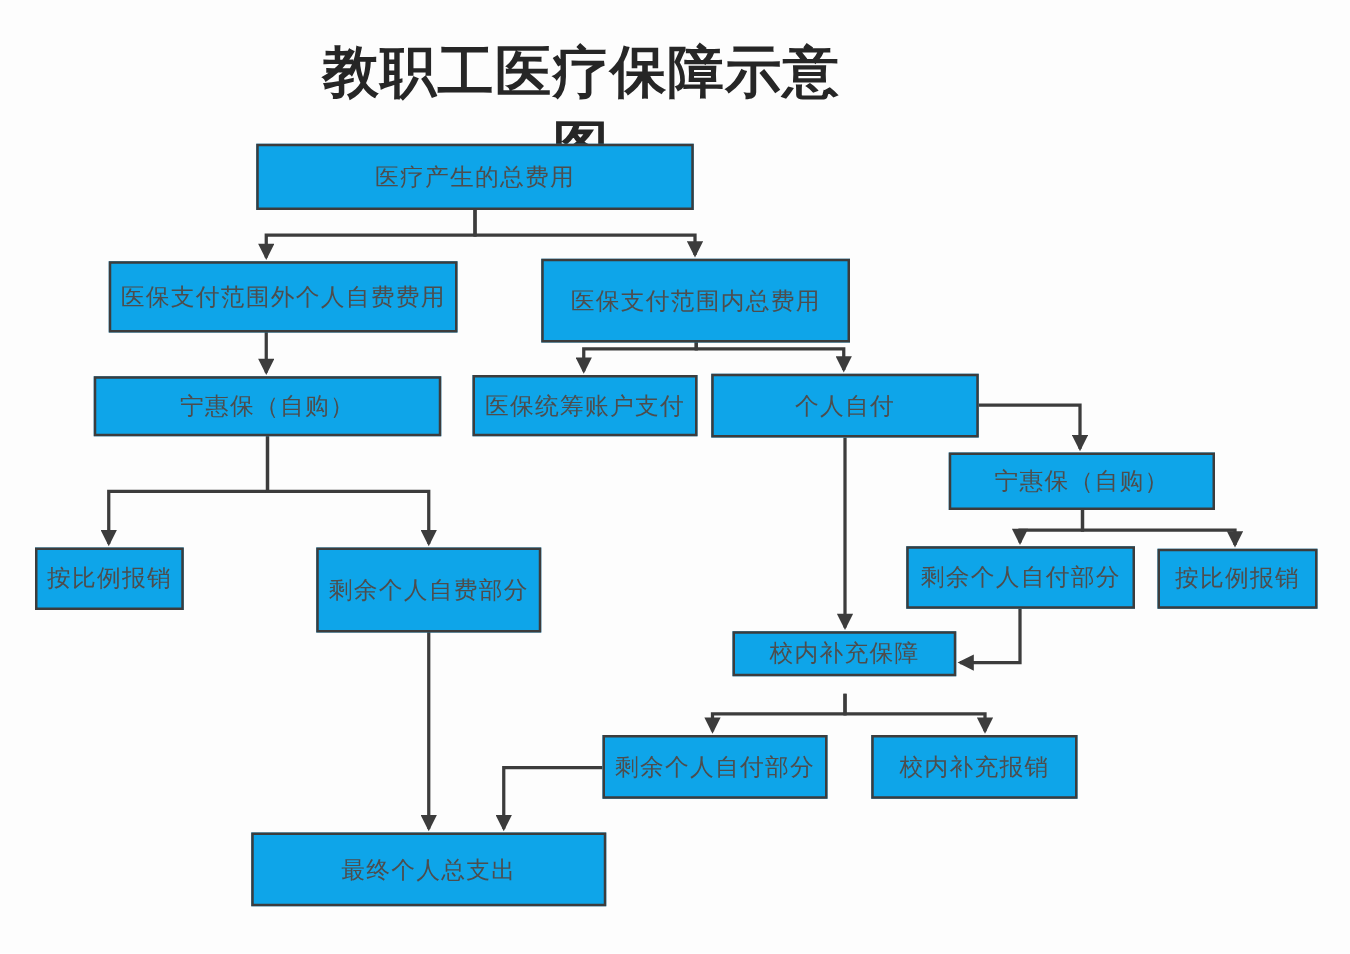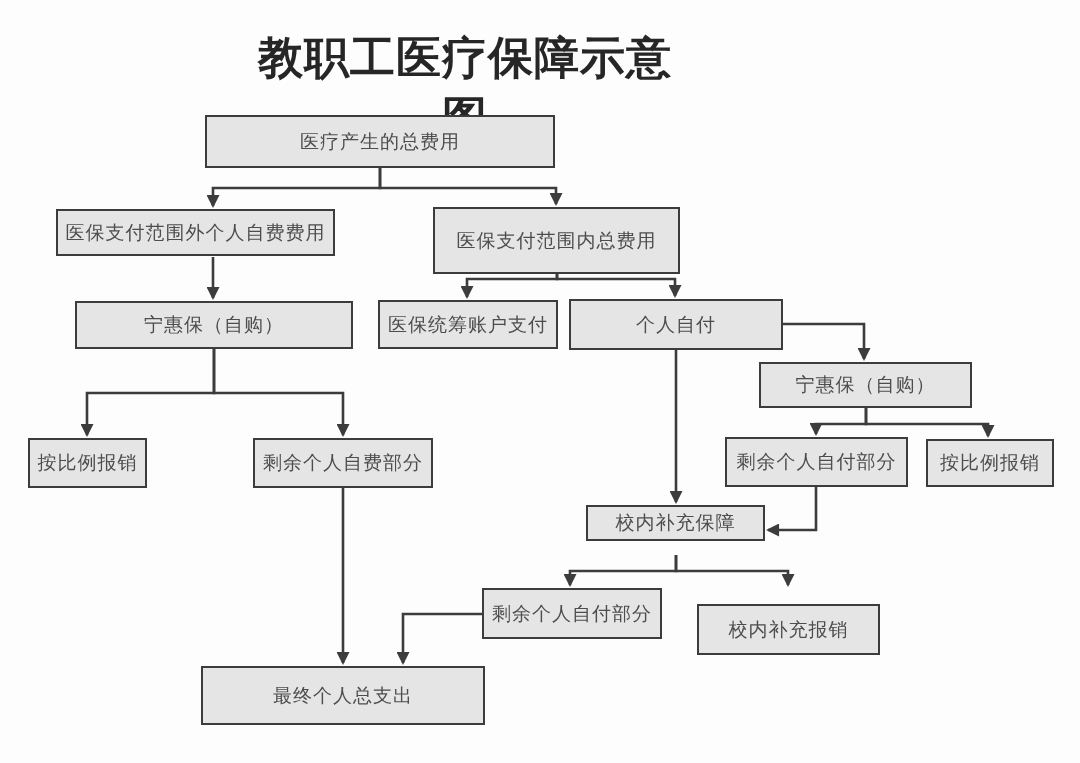--- a/index.html
+++ b/index.html
@@ -25,21 +25,21 @@
   }
   .edge-layer polyline{
     fill:none;
     stroke:#3c3c3c;
     stroke-width:2.6;
   }
   .node{
     position:absolute;
     box-sizing:border-box;
     border:2px solid #3c3c3c;
-    background:#e5e5e5;
+    background:#0ea5e9;
     display:flex;
     align-items:center;
     justify-content:center;
     font-size:19px;
     color:#4d4d4d;
     letter-spacing:1px;
     white-space:nowrap;
   }
 </style>
 </head>
@@ -80,21 +80,21 @@
     <polyline points="676,555 676,571 788,571 788,585" marker-end="url(#arrow)"></polyline>
 
     <polyline points="343,488 343,663" marker-end="url(#arrow)"></polyline>
     <polyline points="482,614 403,614 403,663" marker-end="url(#arrow)"></polyline>
   </svg>
 
   <div class="node" style="left:205px;top:115px;width:350px;height:53px">
     <span>医疗产生的总费用</span>
   </div>
 
-  <div class="node" style="left:56px;top:209px;width:279px;height:47px">
+  <div class="node" style="left:87px;top:209px;width:279px;height:57px">
     <span>医保支付范围外个人自费费用</span>
   </div>
 
   <div class="node" style="left:433px;top:207px;width:247px;height:67px">
     <span>医保支付范围内总费用</span>
   </div>
 
   <div class="node" style="left:75px;top:301px;width:278px;height:48px">
     <span>宁惠保（自购）</span>
   </div>
@@ -108,41 +108,41 @@
   </div>
 
   <div class="node" style="left:759px;top:362px;width:213px;height:46px">
     <span>宁惠保（自购）</span>
   </div>
 
   <div class="node" style="left:28px;top:438px;width:119px;height:50px">
     <span>按比例报销</span>
   </div>
 
-  <div class="node" style="left:253px;top:438px;width:180px;height:50px">
+  <div class="node" style="left:253px;top:438px;width:180px;height:68px">
     <span>剩余个人自费部分</span>
   </div>
 
   <div class="node" style="left:725px;top:437px;width:183px;height:50px">
     <span>剩余个人自付部分</span>
   </div>
 
   <div class="node" style="left:926px;top:439px;width:128px;height:48px">
     <span>按比例报销</span>
   </div>
 
   <div class="node" style="left:586px;top:505px;width:179px;height:36px">
     <span>校内补充保障</span>
   </div>
 
   <div class="node" style="left:482px;top:588px;width:180px;height:51px">
     <span>剩余个人自付部分</span>
   </div>
 
-  <div class="node" style="left:697px;top:604px;width:183px;height:51px">
+  <div class="node" style="left:697px;top:588px;width:165px;height:51px">
     <span>校内补充报销</span>
   </div>
 
   <div class="node" style="left:201px;top:666px;width:284px;height:59px">
     <span>最终个人总支出</span>
   </div>
 
 </div>
 
 </body></html>

